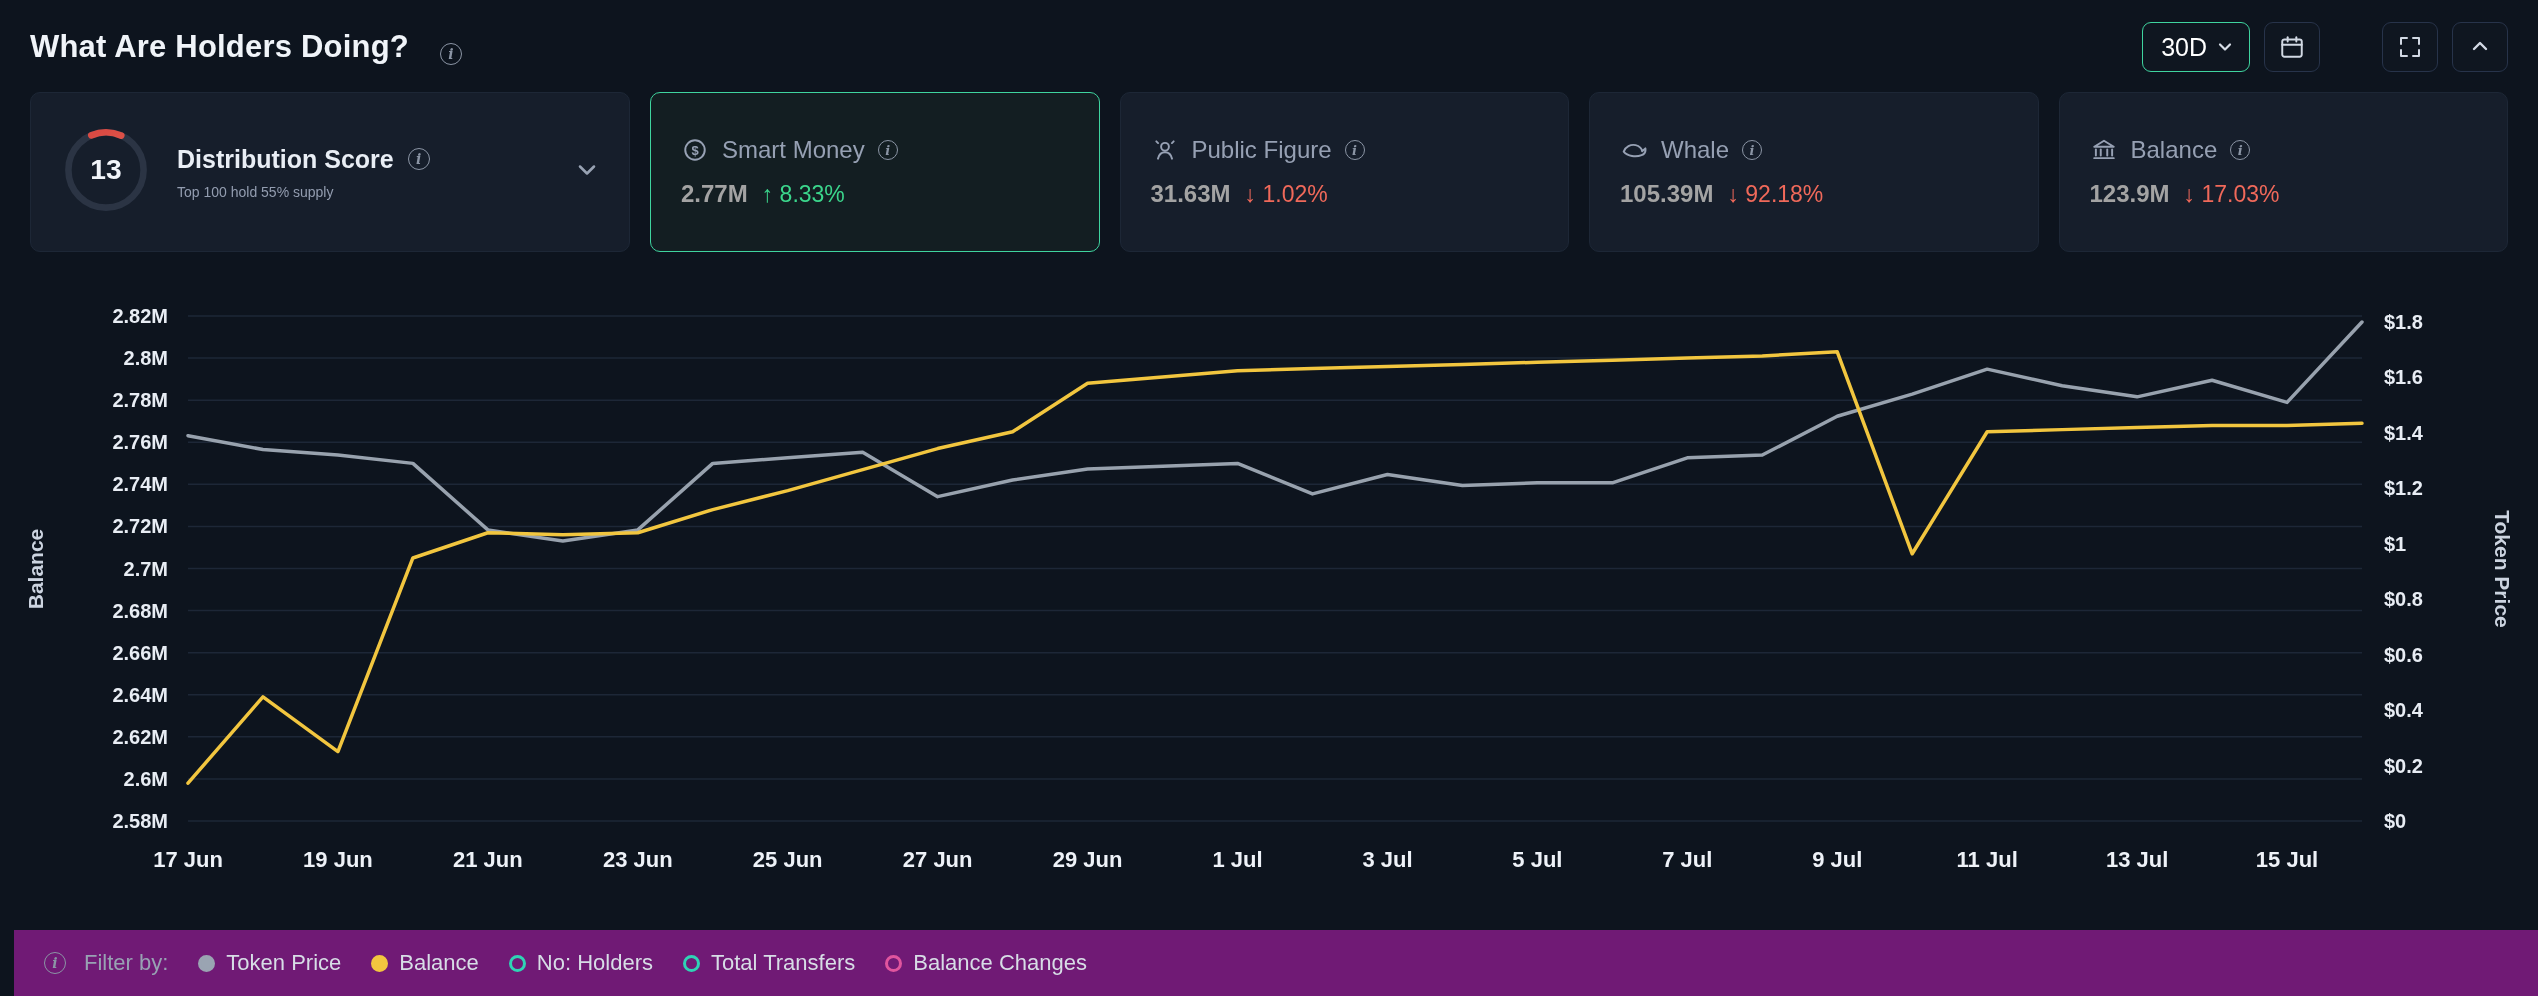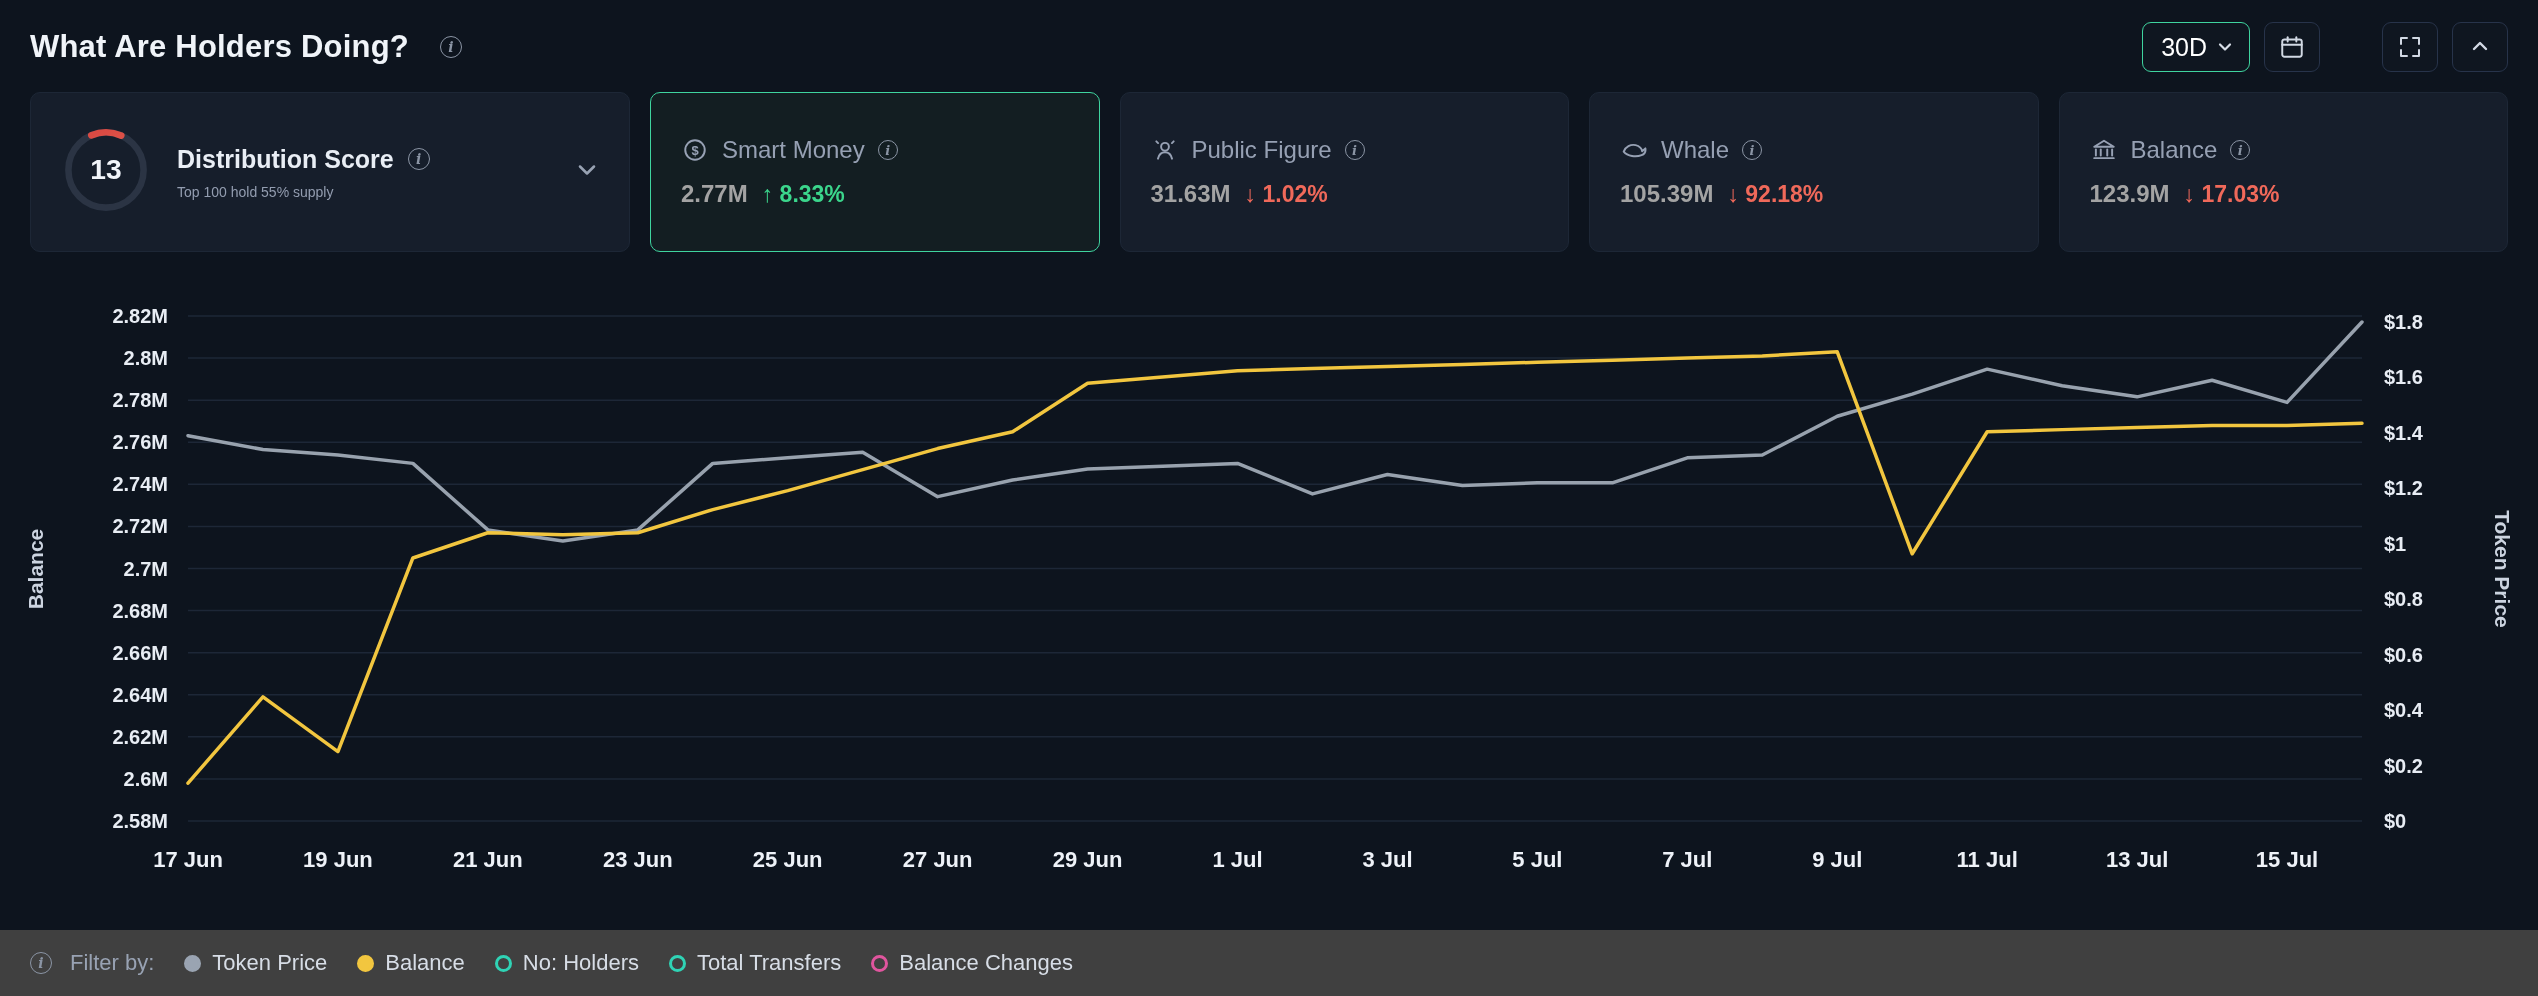--- a/index.html
+++ b/index.html
@@ -1,21 +1,21 @@
 <!DOCTYPE html>
 <html><head>
 <meta charset="utf-8">
 <style>
   * { margin:0; padding:0; box-sizing:border-box; }
   body { background:#0c131d; font-family:"Liberation Sans","DejaVu Sans",sans-serif; }
   .app { width:2538px; height:996px; background:#0d141e; display:flex; flex-direction:column; overflow:hidden; position:relative; }
 
   
   header { display:flex; justify-content:space-between; align-items:center; padding:22px 30px 0 30px; }
-  .title-group { display:flex; align-items:center; gap:31px; }
+  .title-group { display:flex; align-items:flex-end; gap:31px; }
   h1 { font-size:31px; font-weight:700; color:#f0f4f9; letter-spacing:.2px; }
   .info { width:22px; height:22px; border:1.6px solid #8b95a5; border-radius:50%; display:inline-flex; align-items:center; justify-content:center; flex:none; }
   .info::after { content:"i"; font-size:14px; color:#8b95a5; font-weight:600; font-family:"DejaVu Serif",serif; font-style:italic; }
   .controls { display:flex; align-items:center; gap:14px; }
   .range { height:50px; padding:0 14px 0 18px; border:1.6px solid #3fd49f; border-radius:9px; background:#0f1620; color:#fff; font-size:25px; font-weight:400; display:flex; align-items:center; gap:8px; cursor:pointer; font-family:inherit; }
   .iconbtn { width:56px; height:50px; border:1.5px solid #27334a; border-radius:9px; background:#0f1620; display:flex; align-items:center; justify-content:center; cursor:pointer; }
   .iconbtn svg, .range svg { display:block; }
   .spacer { width:34px; }
 
   
@@ -27,37 +27,37 @@
   .dist-title { font-size:25px; font-weight:700; color:#e9eef5; }
   .dist-sub { font-size:14px; color:#939db0; margin-top:10px; }
   .card.stat { flex:1; display:flex; flex-direction:column; justify-content:center; gap:16px; padding:0 30px; cursor:pointer; }
   .card.stat.selected { border:1.6px solid #3fd49f; background:#131e22; }
   .stat-head { display:flex; align-items:center; gap:13px; }
   .stat-title { font-size:24px; color:#96a0b3; }
   .stat-head .info { width:20px; height:20px; }
   .stat-head .info::after { font-size:13px; }
   .stat-value-row { display:flex; align-items:baseline; gap:14px; }
   .stat-value { font-size:24px; font-weight:700; color:#a3a3a3; }
-  .stat-change { font-size:23px; font-weight:700; }
+  .stat-change { font-size:23px; font-weight:400; }
   .stat-change.up { color:#3bd68c; }
   .stat-change.down { color:#f0695a; }
   .sicon { display:inline-flex; width:28px; height:28px; align-items:center; justify-content:center; }
   .dist-chevron { margin-left:auto; }
 
   
   .chart-wrap { position:relative; margin-top:24px; }
   #chart-svg { display:block; width:2538px; height:600px; }
   #chart-svg text { font-family:"Liberation Sans","DejaVu Sans",sans-serif; fill:#e8edf4; font-weight:700; font-size:20px; }
   #chart-svg text.xtick { font-size:22px; fill:#eef2f8; }
   .axis-title { position:absolute; color:#ccd4e0; font-size:21px; font-weight:600; white-space:nowrap; }
   .axis-title.left  { left:36px;  top:283px; transform:translate(-50%,-50%) rotate(-90deg); }
   .axis-title.right { left:2502px; top:283px; transform:translate(-50%,-50%) rotate(90deg); }
 
   
-  footer { margin-top:auto; height:66px; background:#404040; display:flex; align-items:center; gap:30px; padding:0 30px; }
+  footer { margin-top:auto; height:66px; background:#701a75; display:flex; align-items:center; gap:30px; padding:0 30px;margin-left:14px; }
   .filter-label { font-size:22px; color:#98a2b3; margin-left:-12px; }
   .legend-item { display:flex; align-items:center; gap:11px; cursor:pointer; }
   .legend-item span.lab { font-size:22px; color:#d7dde6; }
   .dot { width:17px; height:17px; border-radius:50%; border:3px solid transparent; background:transparent; flex:none; }
 </style>
 </head>
 <body>
 
 <div class="app">
 

